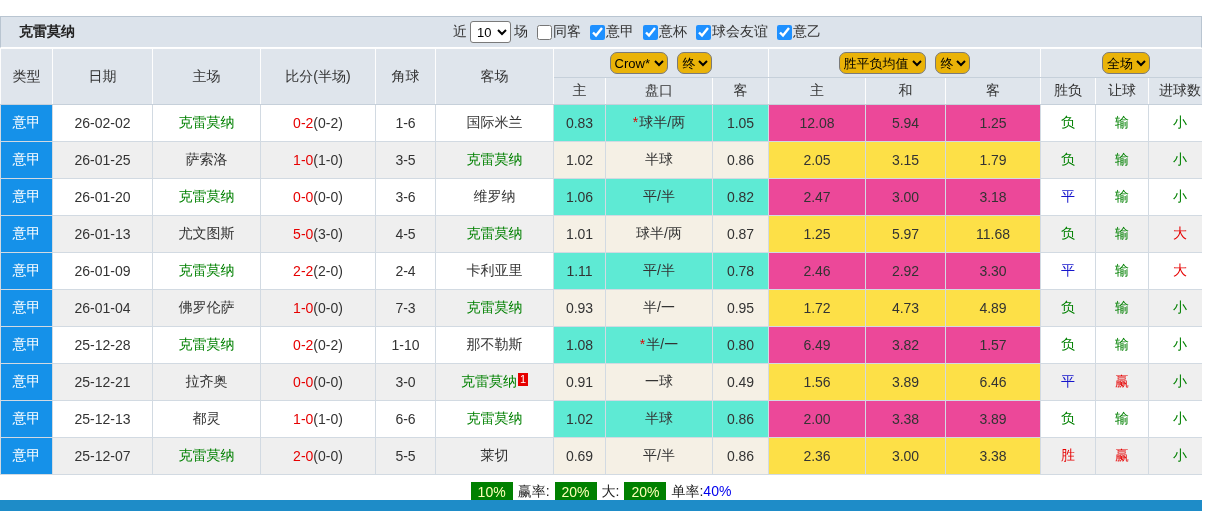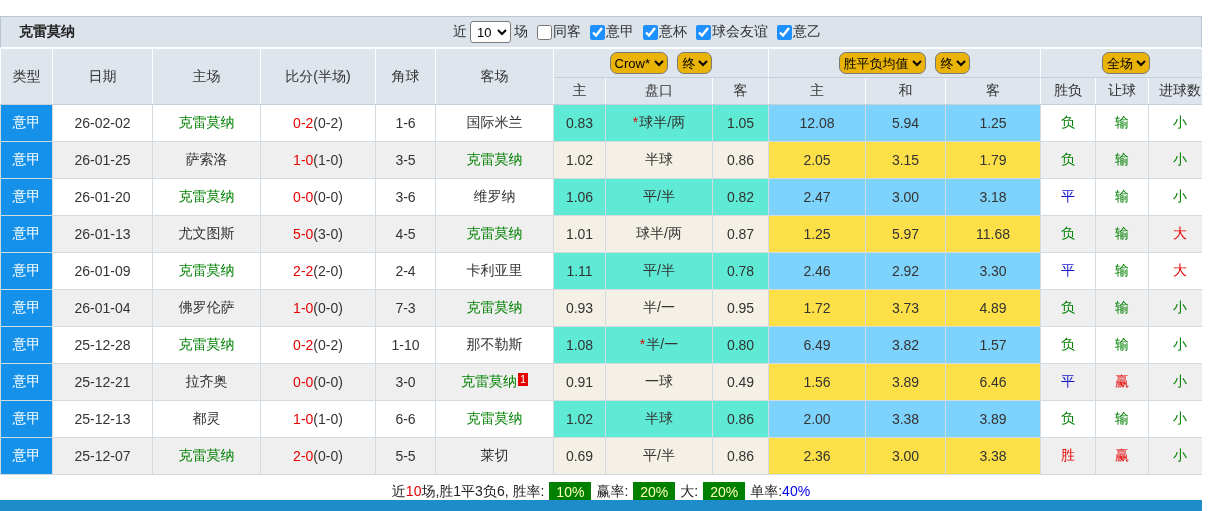--- a/index.html
+++ b/index.html
@@ -20,21 +20,21 @@
      font-weight:normal;font-size:14px;color:#333;padding:0;}
   thead tr.selrow th{height:28px;}
   thead tr.labels th{height:26px;}
   th select{font-size:13px;border:1px solid #7a7a7a;border-radius:7px;background:#eab308;height:22px;margin:0 3px;}
   td{border:1px solid #d2dae2;text-align:center;padding:0;height:36px;font-size:14px;background:#fff;}
   tr.alt td{background:#efefef;}
   td.type{background:#1591e9;color:#fff;}
   tr.alt td.type{background:#1591e9;}
   td.cream{background:#5eead4;}
   tr.alt td.cream{background:#f5f0e5;}
-  td.blue{background:#7dd3fc;}
+  td.blue{background:#ec4899;}
   tr.alt td.blue{background:#fde047;}
   .team-hl{color:#008000;}
   .score{color:#e60000;}
   .half{color:#333;}
   .star{color:#e60000;margin-right:1px;}
   .badge{display:inline-block;background:#e60000;color:#fff;font-size:11px;line-height:13px;
          padding:0 2px;margin-left:1px;vertical-align:top;}
   .c-green{color:#008000;}
   .c-blue{color:#1515cc;}
   .c-red{color:#e60000;}
@@ -222,21 +222,21 @@
           <td class="type">意甲</td>
           <td>26-01-04</td>
           <td>佛罗伦萨</td>
           <td><span class="score">1-0</span><span class="half">(0-0)</span></td>
           <td>7-3</td>
           <td><span class="team-hl">克雷莫纳</span></td>
           <td class="cream">0.93</td>
           <td class="cream">半/一</td>
           <td class="cream">0.95</td>
           <td class="blue">1.72</td>
-          <td class="blue">3.73</td>
+          <td class="blue">4.73</td>
           <td class="blue">4.89</td>
           <td class="c-green">负</td>
           <td class="c-green">输</td>
           <td class="c-green">小</td>
         </tr>
         <tr>
           <td class="type">意甲</td>
           <td>25-12-28</td>
           <td class="team-hl">克雷莫纳</td>
           <td><span class="score">0-2</span><span class="half">(0-2)</span></td>
@@ -300,21 +300,20 @@
           <td class="blue">3.00</td>
           <td class="blue">3.38</td>
           <td class="c-red">胜</td>
           <td class="c-red">赢</td>
           <td class="c-green">小</td>
         </tr>
       </tbody>
   </table>
 
   <div class="summary">
-    <span><span>近</span><span class="red">10</span><span>场,胜1平3负6, 胜率:</span></span>
     <span class="ratebadge">10%</span>
     <span>赢率:</span>
     <span class="ratebadge">20%</span>
     <span>大:</span>
     <span class="ratebadge">20%</span>
     <span><span>单率:</span><span class="blue">40%</span></span>
   </div>
 
   <div class="bottombar"></div>
 </div>

